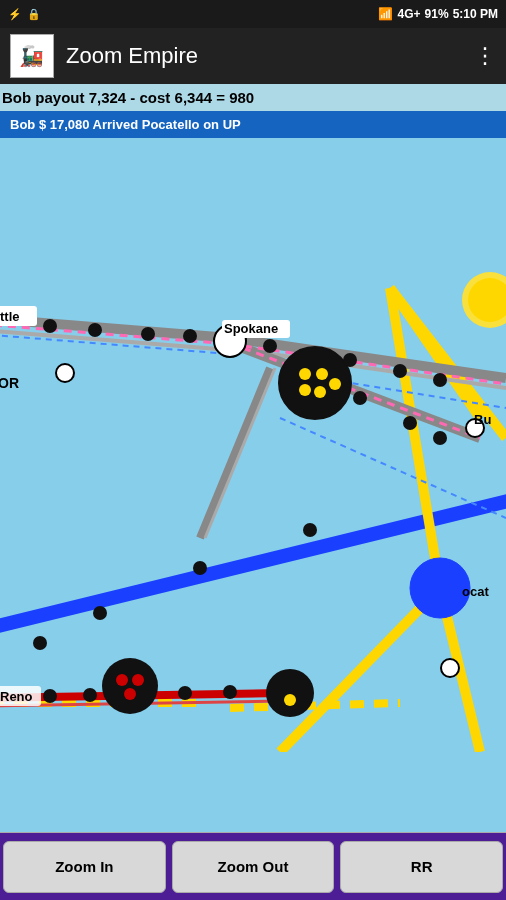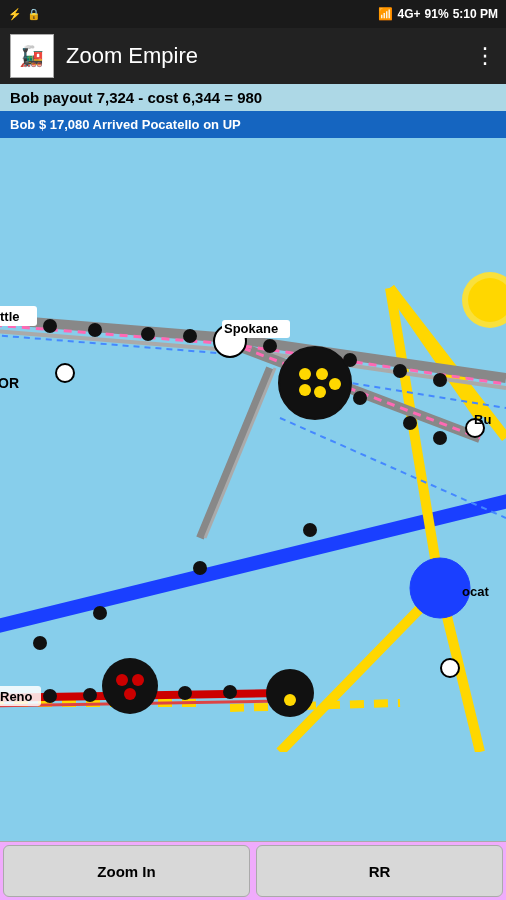--- a/index.html
+++ b/index.html
@@ -62,21 +62,21 @@
     #menu-icon {
       font-size: 22px;
       color: #fff;
       cursor: pointer;
     }
 
     
     #info-bar-1 {
       width: 506px;
       background: #add8e6;
-      padding: 5px 10px;
+      padding: 5px 2px;
       font-size: 15px;
       font-weight: bold;
       color: #000;
     }
     #info-bar-2 {
       width: 506px;
       background: #1565c0;
       padding: 6px 10px;
       font-size: 13px;
       font-weight: bold;
@@ -96,22 +96,22 @@
     #map-svg {
       position: absolute;
       top: 0; left: 0;
       width: 506px;
       height: 614px;
     }
 
     
     #toolbar {
       width: 506px;
-      height: 59px;
-      background: #f0abfc;
+      height: 68px;
+      background: #4c1d95;
       display: flex;
       align-items: center;
       justify-content: flex-start;
       border-top: 1px solid #aaa;
       position: absolute;
       bottom: 0;
       left: 0;
     }
     .toolbar-btn {
       flex: 1;
@@ -257,14 +257,15 @@
     <circle cx="40" cy="505" r="7" fill="#111"></circle>
     <circle cx="100" cy="475" r="7" fill="#111"></circle>
     <circle cx="200" cy="430" r="7" fill="#111"></circle>
     <circle cx="310" cy="392" r="7" fill="#111"></circle>
 
   </svg>
 </div>
 
 <div id="toolbar">
   <button class="toolbar-btn">Zoom In</button>
+  <button class="toolbar-btn">Zoom Out</button>
   <button class="toolbar-btn">RR</button>
 </div>
 
 </body></html>

